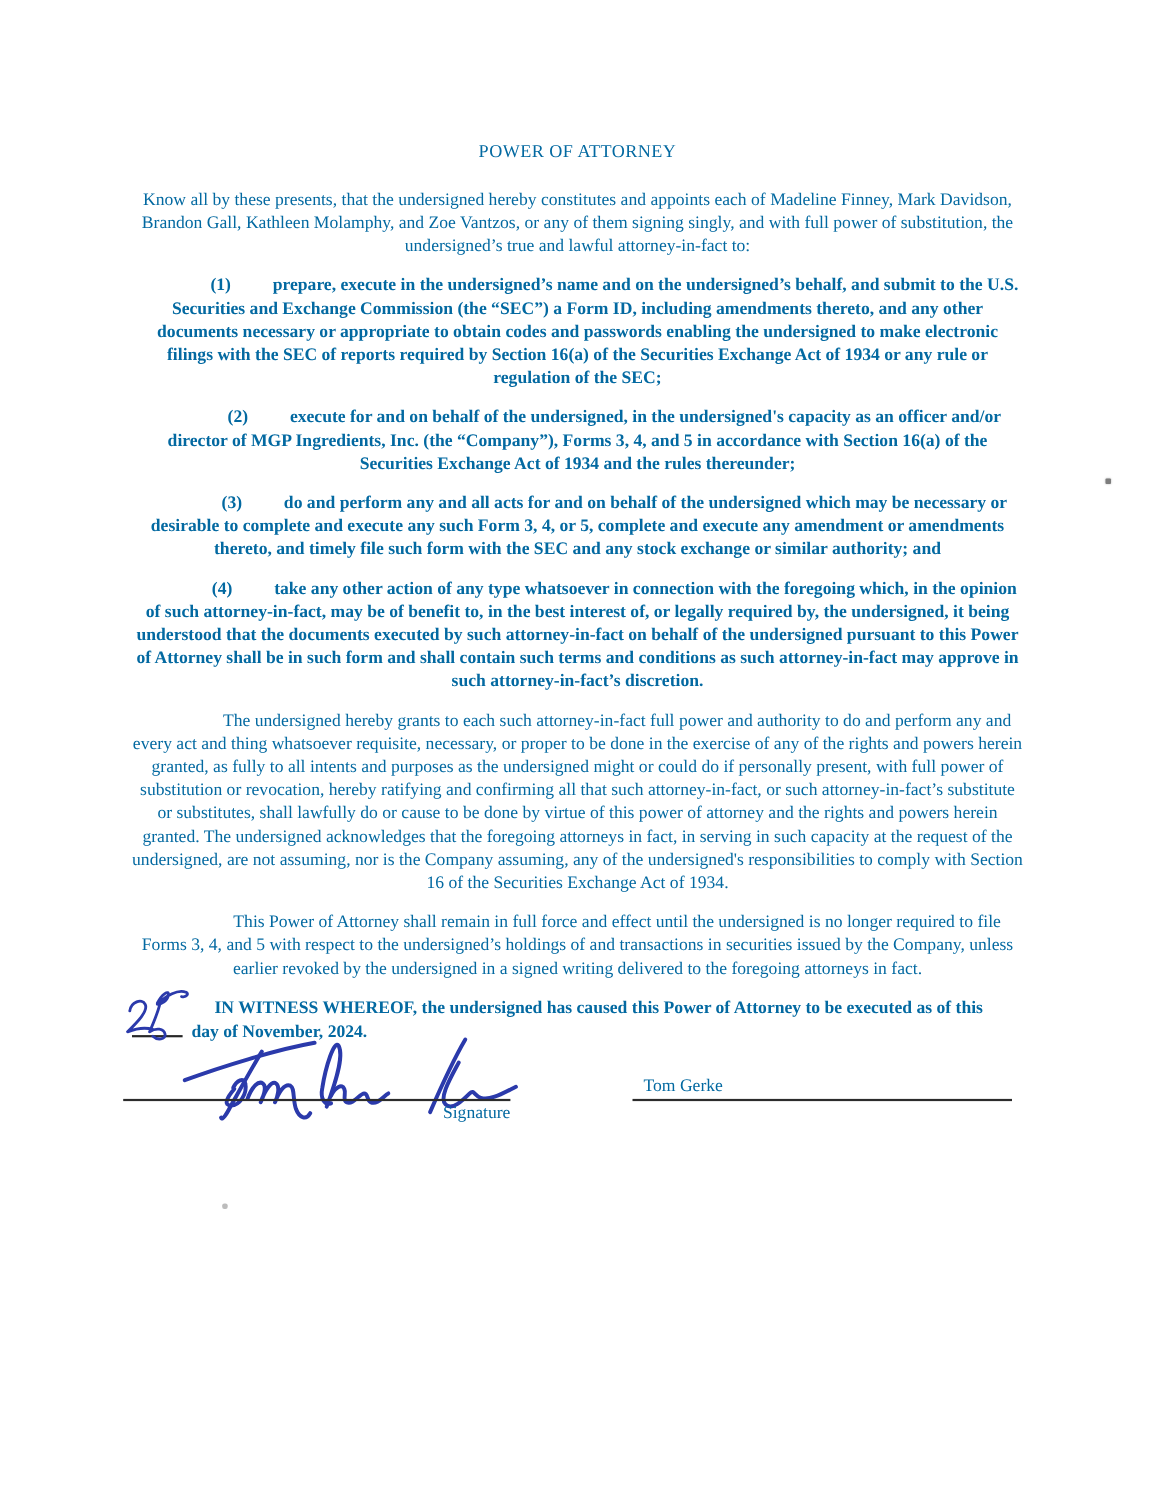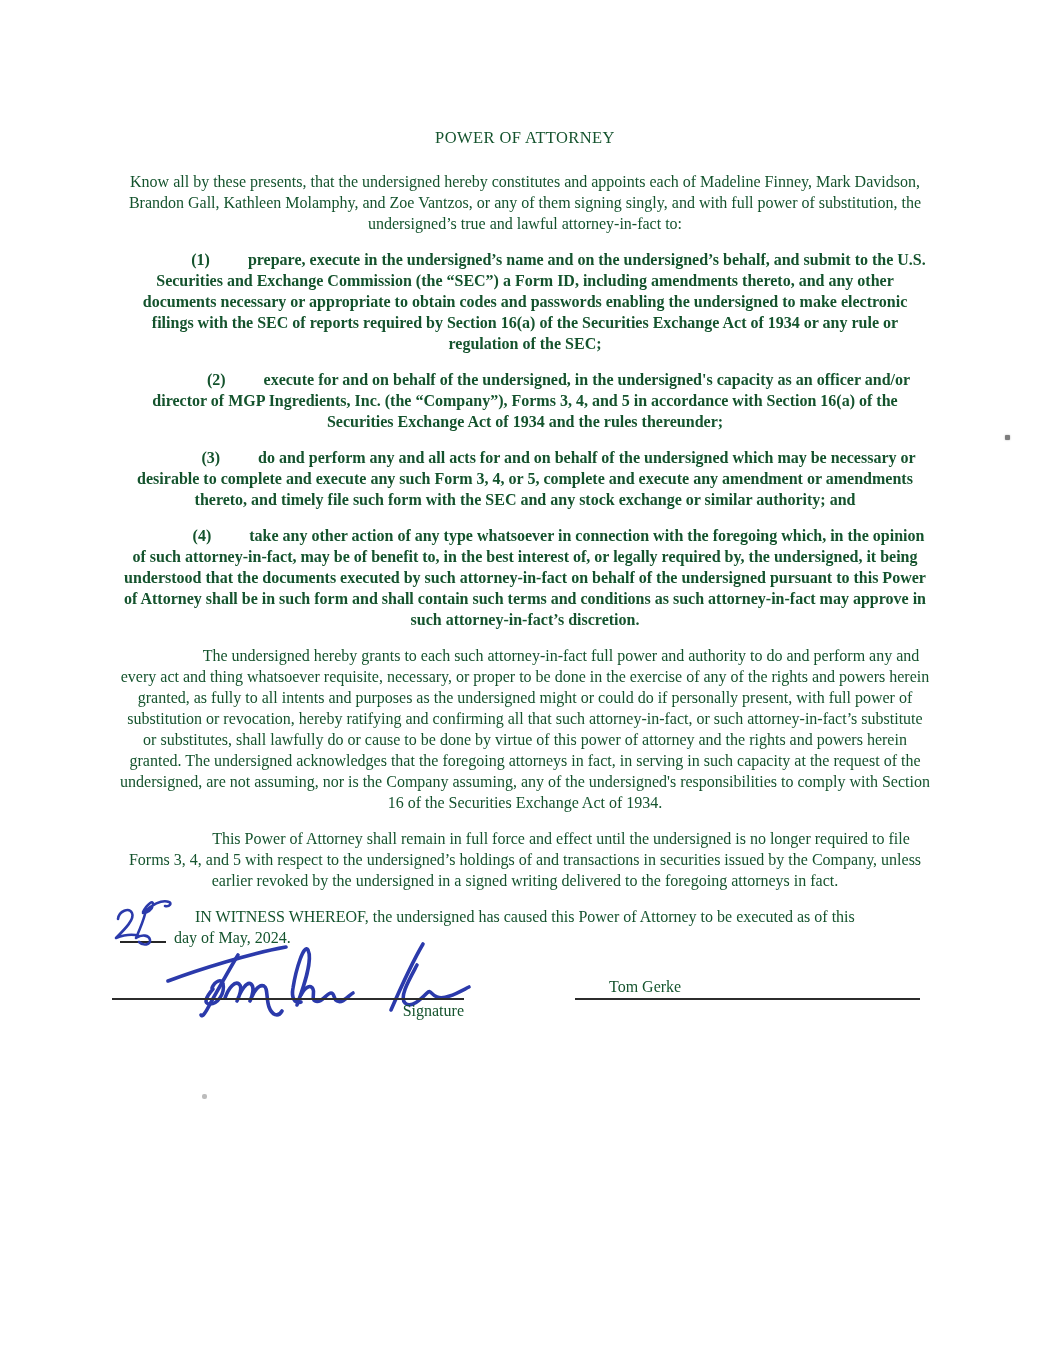--- a/index.html
+++ b/index.html
@@ -4,49 +4,49 @@
 <style>
   html,body { margin:0; padding:0; background:#ffffff; }
   .page {
     position:relative;
     width:1055px; height:1365px;
     box-sizing:border-box;
     padding:128px 125px 0 120px;
     background:#ffffff;
     font-family:"Liberation Serif","DejaVu Serif",serif;
     font-size:16px; line-height:21px;
-    color:#14532d;
+    color:#0369a1;
     overflow:hidden;
   }
   h1.doc-title {
     font-size:16.5px; line-height:19px; font-weight:400;
     letter-spacing:0.4px;
     text-align:center; margin:0 0 24px 0;
   }
   p.para { margin:0 0 15px 0; text-align:center; }
   p.plain { text-indent:72px; }
   p.numbered { text-indent:67px;font-weight:bold; }
   span.tab { display:inline-block; width:38px; }
-  p.witness { position:relative; margin:0 0 15px 0; text-indent:75px; }
+  p.witness { position:relative; margin:0 0 15px 0; text-indent:75px;font-weight:bold; }
   span.day-blank {
     display:inline-block; width:46px; height:14px;
     border-bottom:2px solid #262626; margin-right:8px;
   }
   .sig-block { position:relative; height:70px; margin-top:12px; }
   .rule {
     position:absolute; height:0; border-top:2px solid #2c2c2c;
   }
   .sig-rule   { left:-8px;  top:35px; width:352px; }
   .print-rule { left:455px; top:35px; width:345px; }
   .sig-label, .print-label {
     position:absolute; top:37px; text-align:right; font-size:16px;
   }
   .sig-label   { left:-8px;  width:352px; }
   .print-label { left:455px; width:345px; }
-  .printed-name { position:absolute; left:489px; top:13px; font-size:16px; }
+  .printed-name { position:absolute; left:465px; top:13px; font-size:16px; }
   svg.ink { position:absolute; pointer-events:none; }
   .sig-ink { left:-20px; top:-28px; }
   .day-ink { left:-14px; top:-10px; }
   .artifact { position:absolute; }
   .dot-a { left:1005px; top:435px; width:5px; height:5px; background:#7d7d7d; border-radius:1px; box-shadow:0 0 2px #b5b5b5; }
   .dot-b { left:202px; top:1094px; width:5px; height:5px; background:#bcbcbc; border-radius:2px; }
 </style>
 </head>
 <body>
 
@@ -63,21 +63,21 @@
   <p class="para numbered"><span>(3)</span><span class="tab"></span><span>do and perform any and all acts for and on behalf of the undersigned which may be necessary or desirable to complete and execute any such Form 3, 4, or 5, complete and execute any amendment or amendments thereto, and timely file such form with the SEC and any stock exchange or similar authority; and</span></p>
 
   <p class="para numbered"><span>(4)</span><span class="tab"></span><span>take any other action of any type whatsoever in connection with the foregoing which, in the opinion of such attorney-in-fact, may be of benefit to, in the best interest of, or legally required by, the undersigned, it being understood that the documents executed by such attorney-in-fact on behalf of the undersigned pursuant to this Power of Attorney shall be in such form and shall contain such terms and conditions as such attorney-in-fact may approve in such attorney-in-fact’s discretion.</span></p>
 
   <p class="para plain">The undersigned hereby grants to each such attorney-in-fact full power and authority to do and perform any and every act and thing whatsoever requisite, necessary, or proper to be done in the exercise of any of the rights and powers herein granted, as fully to all intents and purposes as the undersigned might or could do if personally present, with full power of substitution or revocation, hereby ratifying and confirming all that such attorney-in-fact, or such attorney-in-fact’s substitute or substitutes, shall lawfully do or cause to be done by virtue of this power of attorney and the rights and powers herein granted.  The undersigned acknowledges that the foregoing attorneys in fact, in serving in such capacity at the request of the undersigned, are not assuming, nor is the Company assuming, any of the undersigned's responsibilities to comply with Section 16 of the Securities Exchange Act of 1934.</p>
 
   <p class="para plain">This Power of Attorney shall remain in full force and effect until the undersigned is no longer required to file Forms 3, 4, and 5 with respect to the undersigned’s holdings of and transactions in securities issued by the Company, unless earlier revoked by the undersigned in a signed writing delivered to the foregoing attorneys in fact.</p>
 
   <p class="witness">
     <span>IN WITNESS WHEREOF, the undersigned has caused this Power of Attorney to be executed as of this</span><br>
-    <span class="day-blank"></span><span>day of May, 2024.</span>
+    <span class="day-blank"></span><span>day of November, 2024.</span>
     
     <svg class="ink day-ink" width="76" height="52" viewBox="0 0 76 52" aria-hidden="true">
       <g fill="none" stroke="#2b3aab" stroke-width="2.6" stroke-linecap="round" stroke-linejoin="round">
         <path d="M12,23 C13,15 23,11 26,17 C29,23 19,33 10,42 C18,39 27,38 33,40"></path>
         <path d="M39,18 C37,26 33,35 30,42 C36,38 43,39 44,44 C45,49 37,50 33,46"></path>
         <path d="M37,16 C41,8 48,3 47,9 C46,14 41,17 37,17 C45,9 56,3 63,6 C66,7 64,11 59,10"></path>
       </g>
     </svg>
   </p>
 

